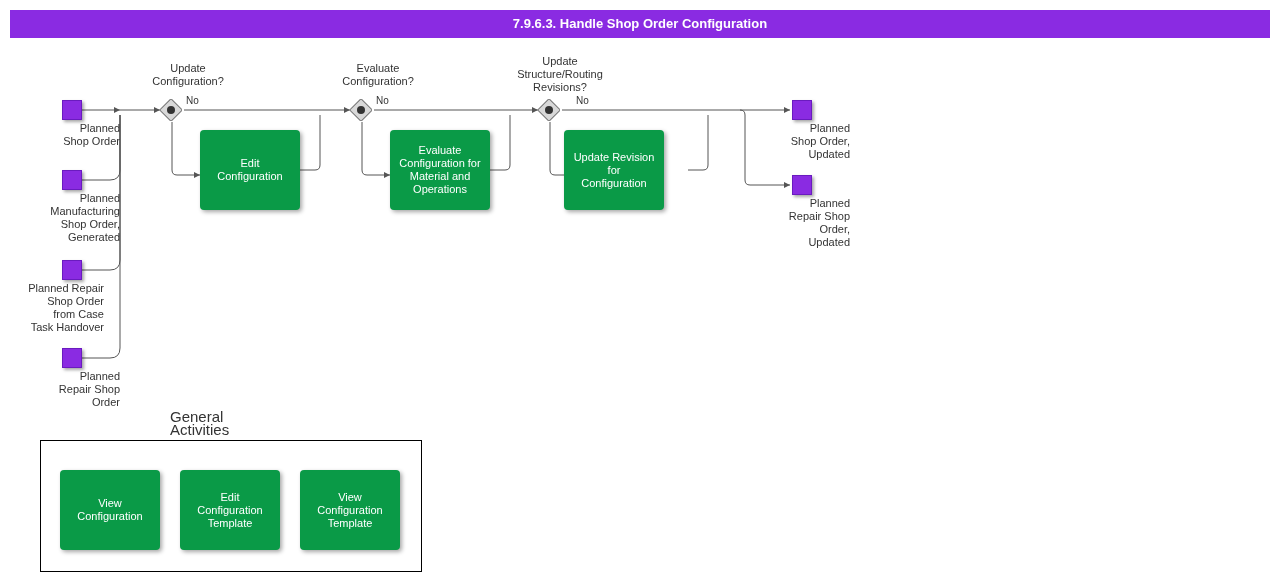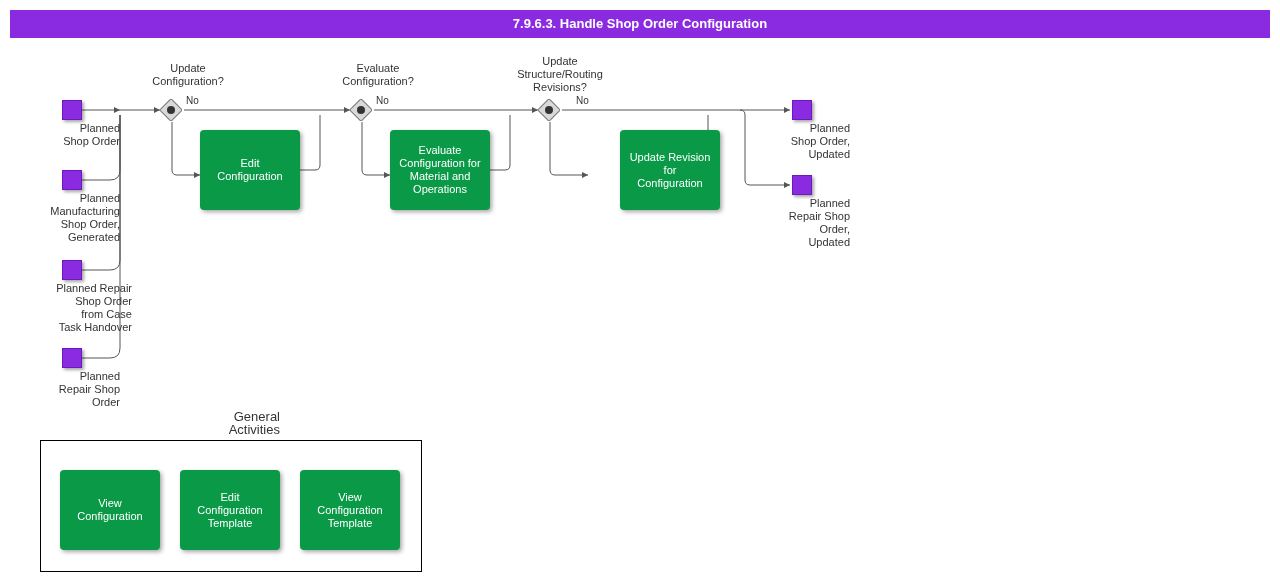--- a/index.html
+++ b/index.html
@@ -6,21 +6,21 @@
   .canvas{position:relative;width:1040px;height:580px;}
   .title-bar{position:absolute;left:10px;top:10px;width:1260px;height:28px;background:#8a2be2;color:#fff;font-weight:bold;line-height:28px;text-align:center;font-size:13px;}
   .start-sq{position:absolute;width:18px;height:18px;background:#8a2be2;border:1px solid #6a1bbf;box-shadow:2px 2px 3px rgba(0,0,0,.35);}
   .start-label{position:absolute;width:100px;text-align:right;font-size:11px;line-height:13px;}
   .gateway{position:absolute;width:22px;height:22px;}
   .gateway svg{display:block;}
   .gateway-label{position:absolute;text-align:center;font-size:11px;line-height:13px;}
   .branch-label{position:absolute;font-size:10px;}
   .task{position:absolute;width:100px;height:80px;background:#0a9a47;color:#fff;border-radius:4px;display:flex;align-items:center;justify-content:center;text-align:center;font-size:11px;line-height:13px;box-shadow:2px 2px 4px rgba(0,0,0,.35);padding:4px;box-sizing:border-box;}
   .ga-task{width:100px;height:80px;}
-  .ga-title{position:absolute;text-align:right;font-size:13px;line-height:13px;}
+  .ga-title{position:absolute;text-align:left;font-size:15px;line-height:13px;}
   .ga-box{position:absolute;border:1px solid #000;background:transparent;}
   svg.arrows{position:absolute;left:0;top:0;width:1280px;height:580px;pointer-events:none;}
   .arrow{stroke:#555;stroke-width:1;fill:none;}
   .arrowhead{fill:#555;}
 </style>
 </head>
 <body>
 
 <div class="canvas">
 
@@ -63,21 +63,21 @@
     <path class="arrow" d="M740,110 Q745,110 745,115 L745,180 Q745,185 750,185 L790,185" marker-end="url(#ah)"></path>
   </svg>
 
   <div class="start-sq" style="left:62px;top:100px;"></div>
   <div class="start-label" style="left:20px;top:122px;">Planned<br>Shop Order</div>
 
   <div class="start-sq" style="left:62px;top:170px;"></div>
   <div class="start-label" style="left:20px;top:192px;">Planned<br>Manufacturing<br>Shop Order,<br>Generated</div>
 
   <div class="start-sq" style="left:62px;top:260px;"></div>
-  <div class="start-label" style="left:32px;top:282px;">Planned Repair<br>Shop Order<br>from Case<br>Task Handover</div>
+  <div class="start-label" style="left:4px;top:282px;">Planned Repair<br>Shop Order<br>from Case<br>Task Handover</div>
 
   <div class="start-sq" style="left:62px;top:348px;"></div>
   <div class="start-label" style="left:20px;top:370px;">Planned<br>Repair Shop<br>Order</div>
 
   <div class="gateway" style="left:160px;top:99px;">
     <svg width="22" height="22">
         <g transform="translate(11,11) rotate(45)">
           <rect x="-8" y="-8" width="16" height="16" fill="#d9d9d9" stroke="#777"></rect>
         </g>
         <circle cx="11" cy="11" r="4" fill="#333"></circle>
@@ -108,21 +108,21 @@
         <g transform="translate(11,11) rotate(45)">
           <rect x="-8" y="-8" width="16" height="16" fill="#d9d9d9" stroke="#777"></rect>
         </g>
         <circle cx="11" cy="11" r="4" fill="#333"></circle>
         <path d="M13,23 l4,4" stroke="rgba(0,0,0,.3)" stroke-width="3"></path>
       </svg>
   </div>
   <div class="gateway-label" style="left:490px;top:55px;width:140px;">Update<br>Structure/Routing<br>Revisions?</div>
   <div class="branch-label" style="left:576px;top:95px;">No</div>
 
-  <div class="task" style="left:620px;top:130px;">Update Revision<br>for<br>Configuration</div>
+  <div class="task" style="left:564px;top:130px;">Update Revision<br>for<br>Configuration</div>
 
   <div class="start-sq" style="left:792px;top:100px;"></div>
   <div class="start-label" style="left:750px;top:122px;">Planned<br>Shop Order,<br>Updated</div>
 
   <div class="start-sq" style="left:792px;top:175px;"></div>
   <div class="start-label" style="left:750px;top:197px;">Planned<br>Repair Shop<br>Order,<br>Updated</div>
 
   <div class="ga-title" style="left:170px;top:410px;width:110px;">General<br>Activities</div>
   <div class="ga-box" style="left:40px;top:440px;width:380px;height:130px;"></div>
   <div class="task ga-task" style="left:60px;top:470px;">View<br>Configuration</div>

